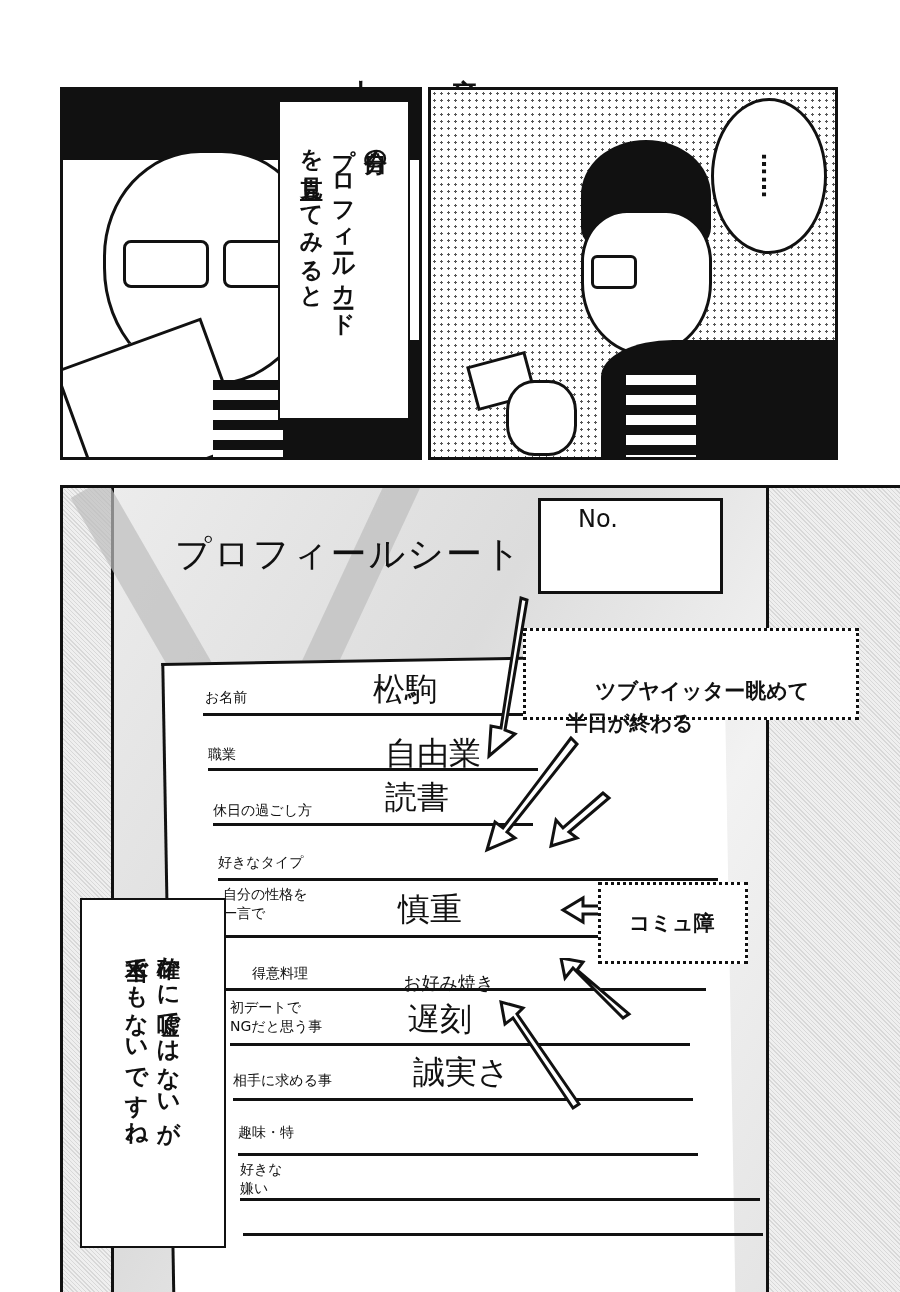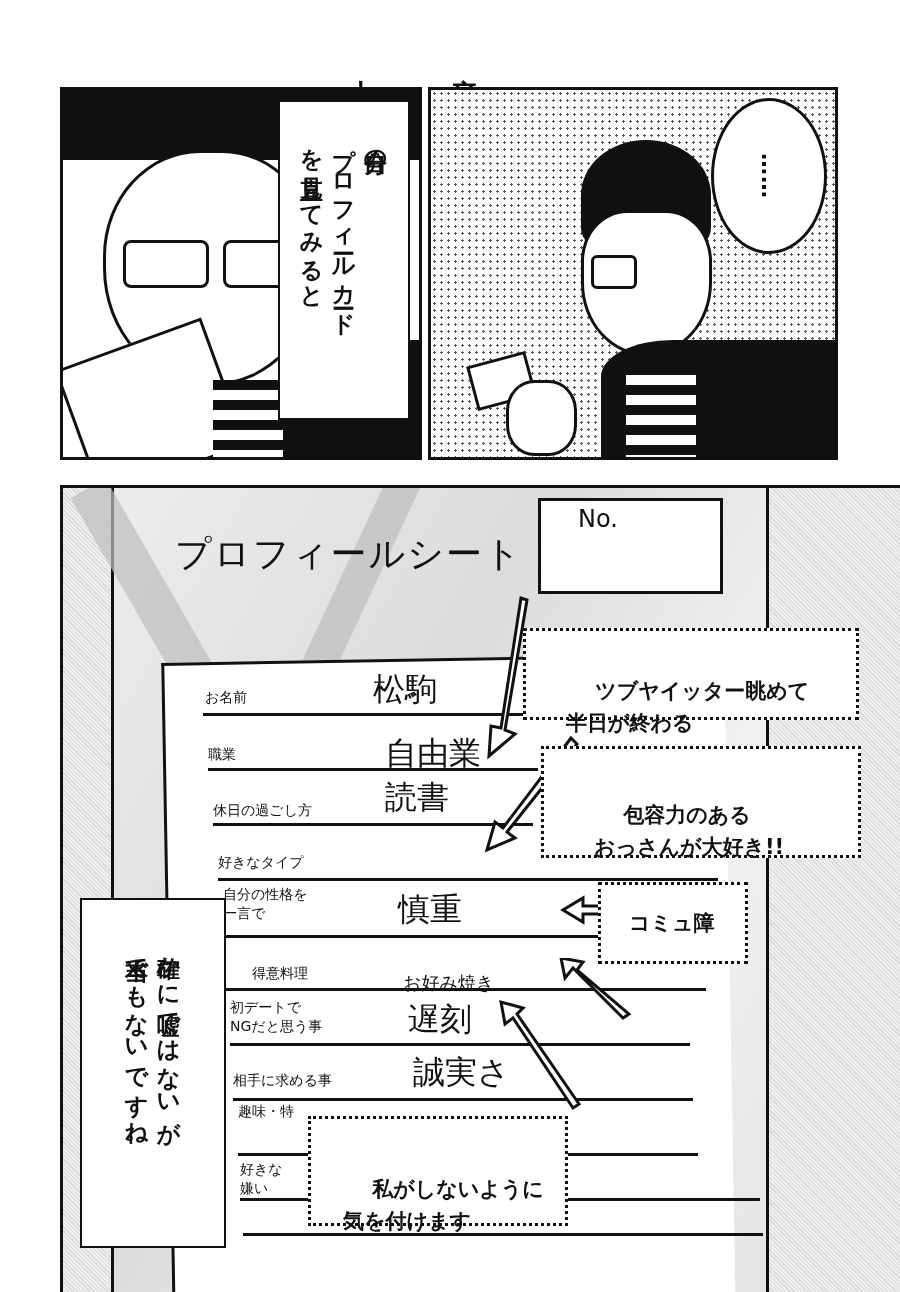--- a/index.html
+++ b/index.html
@@ -99,21 +99,21 @@
 
   <div class="abs row-label" style="left:167px;top:510px;white-space:pre;">初デートで
 NGだと思う事</div>
   <div class="abs row-val" style="left:345px;top:510px;">遅刻</div>
   <div class="abs rule" style="left:167px;top:555px;width:460px;"></div>
 
   <div class="abs row-label" style="left:170px;top:583px;">相手に求める事</div>
   <div class="abs row-val" style="left:350px;top:563px;">誠実さ</div>
   <div class="abs rule" style="left:170px;top:610px;width:460px;"></div>
 
-  <div class="abs row-label" style="left:175px;top:614px;">趣味・特</div>
+  <div class="abs row-label" style="left:175px;top:635px;">趣味・特</div>
   <div class="abs rule" style="left:175px;top:665px;width:460px;"></div>
   <div class="abs row-label" style="left:177px;top:672px;white-space:pre;">好きな
 嫌い</div>
   <div class="abs rule" style="left:177px;top:710px;width:520px;"></div>
   <div class="abs rule" style="left:180px;top:745px;width:520px;"></div>
 
   <svg class="abs" style="left:380px;top:100px;" width="300" height="360" viewBox="0 0 300 360">
     <path class="arrow" d="M78 10 L58 140 L48 138 L46 168 L72 146 L62 142 L84 12 Z"></path>
     <path class="arrow" d="M128 150 L60 240 L52 234 L44 262 L72 250 L64 244 L134 156 Z"></path>
     <path class="arrow" d="M160 205 L120 240 L113 232 L108 258 L134 250 L126 244 L166 210 Z"></path>
@@ -121,29 +121,21 @@
   </svg>
   <svg class="abs" style="left:420px;top:470px;" width="200" height="200" viewBox="0 0 200 200">
     <path class="arrow" d="M140 60 L90 10 L82 20 L78 0 L100 4 L94 12 L146 56 Z"></path>
     <path class="arrow" d="M90 150 L30 60 L22 66 L18 44 L40 50 L34 56 L96 146 Z"></path>
   </svg>
 
   <div class="abs bubble" style="left:460px;top:140px;width:336px;height:92px;padding:12px 40px;white-space:pre;">
     <span>ツブヤイッター眺めて
 半日が終わる</span>
   </div>
-  <div class="abs bubble" style="left:478px;top:258px;width:320px;height:112px;padding:18px 50px;white-space:pre;">
-    <span>包容力のある
-おっさんが大好き!!</span>
-  </div>
   <div class="abs bubble" style="left:535px;top:394px;width:150px;height:82px;padding:22px 28px;">
     <span>コミュ障</span>
-  </div>
-  <div class="abs bubble" style="left:245px;top:628px;width:260px;height:110px;padding:22px 32px;white-space:pre;">
-    <span>私がしないように
-気を付けます</span>
   </div>
 
   <div class="abs narr" style="left:17px;top:410px;width:146px;height:350px;padding-top:40px;">
     <div class="vtext" style="white-space:pre;">確かに嘘ではないが
 本当でもないですね。</div>
   </div>
 </div>
 
 </body></html>

